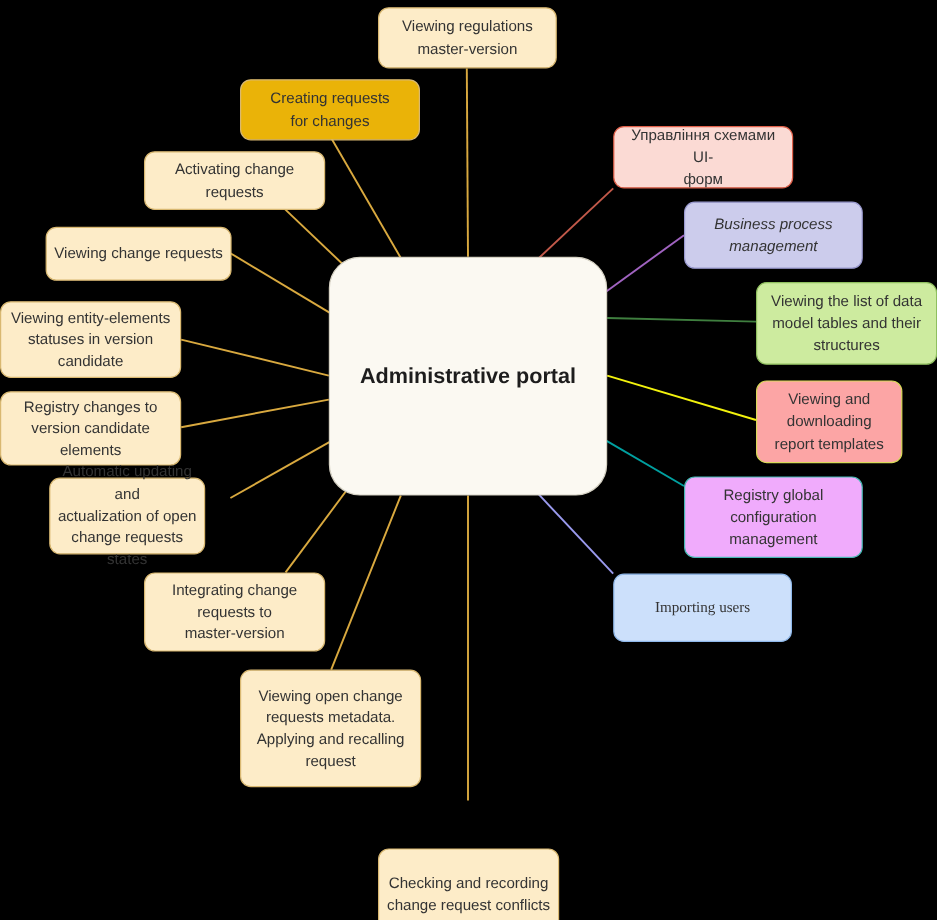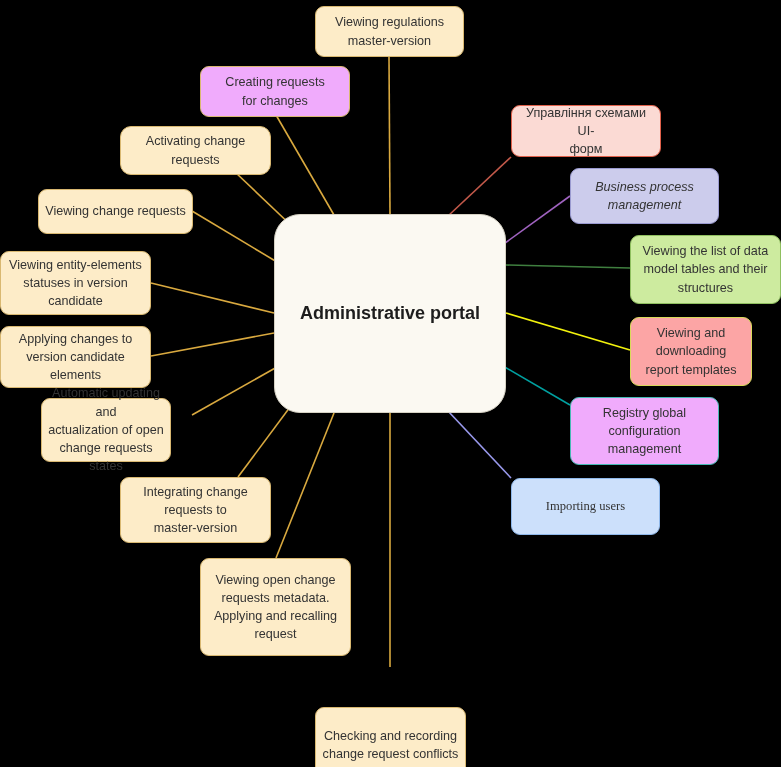--- a/index.html
+++ b/index.html
@@ -67,29 +67,29 @@
       <line x1="494" y1="251" x2="570" y2="196" stroke="#a063c0" stroke-width="1.6"></line>
       <line x1="506" y1="265" x2="630" y2="268" stroke="#3f7f3f" stroke-width="1.6"></line>
       <line x1="506" y1="313" x2="630" y2="350" stroke="#f2f20d" stroke-width="1.6"></line>
       <line x1="503" y1="366" x2="570" y2="405" stroke="#00a0a0" stroke-width="1.6"></line>
       <line x1="448" y1="411" x2="511" y2="478" stroke="#9a9aee" stroke-width="1.6"></line>
     </svg>
   <div id="nodes-layer">
       <div class="node root" style="left: 274px; top: 214px; width: 232px; height: 199px; background: rgb(251, 249, 242); border-color: rgb(214, 210, 196);">Administrative portal</div>
       <div class="node" style="left: 315px; top: 6px; width: 149px; height: 51px; background: rgb(253, 236, 200); border-color: rgb(217, 184, 113);">Viewing regulations
 master-version</div>
-      <div class="node" style="left: 200px; top: 66px; width: 150px; height: 51px; background: #f0abfc; border-color: rgb(217, 184, 113);">Creating requests
+      <div class="node" style="left: 200px; top: 66px; width: 150px; height: 51px; background: #eab308; border-color: rgb(217, 184, 113);">Creating requests
 for changes</div>
-      <div class="node" style="left: 120px; top: 126px; width: 151px; height: 49px; background: rgb(253, 236, 200); border-color: rgb(217, 184, 113); border-radius: 11px;">Activating change
+      <div class="node" style="left: 120px; top: 126px; width: 151px; height: 49px; background: rgb(253, 236, 200); border-color: rgb(217, 184, 113);">Activating change
 requests</div>
       <div class="node" style="left: 38px; top: 189px; width: 155px; height: 45px; background: rgb(253, 236, 200); border-color: rgb(217, 184, 113);">Viewing change requests</div>
       <div class="node" style="left: 0px; top: 251px; width: 151px; height: 64px; background: rgb(253, 236, 200); border-color: rgb(217, 184, 113);">Viewing entity-elements
 statuses in version
 candidate</div>
-      <div class="node" style="left: 0px; top: 326px; width: 151px; height: 62px; background: rgb(253, 236, 200); border-color: rgb(217, 184, 113);">Applying changes to
+      <div class="node" style="left: 0px; top: 326px; width: 151px; height: 62px; background: rgb(253, 236, 200); border-color: rgb(217, 184, 113);">Registry changes to
 version candidate
 elements</div>
       <div class="node" style="left: 41px; top: 398px; width: 130px; height: 64px; background: rgb(253, 236, 200); border-color: rgb(217, 184, 113);">Automatic updating and
 actualization of open
 change requests states</div>
       <div class="node" style="left: 120px; top: 477px; width: 151px; height: 66px; background: rgb(253, 236, 200); border-color: rgb(217, 184, 113);">Integrating change
 requests to
 master-version</div>
       <div class="node" style="left: 200px; top: 558px; width: 151px; height: 98px; background: rgb(253, 236, 200); border-color: rgb(217, 184, 113);">Viewing open change
 requests metadata.

